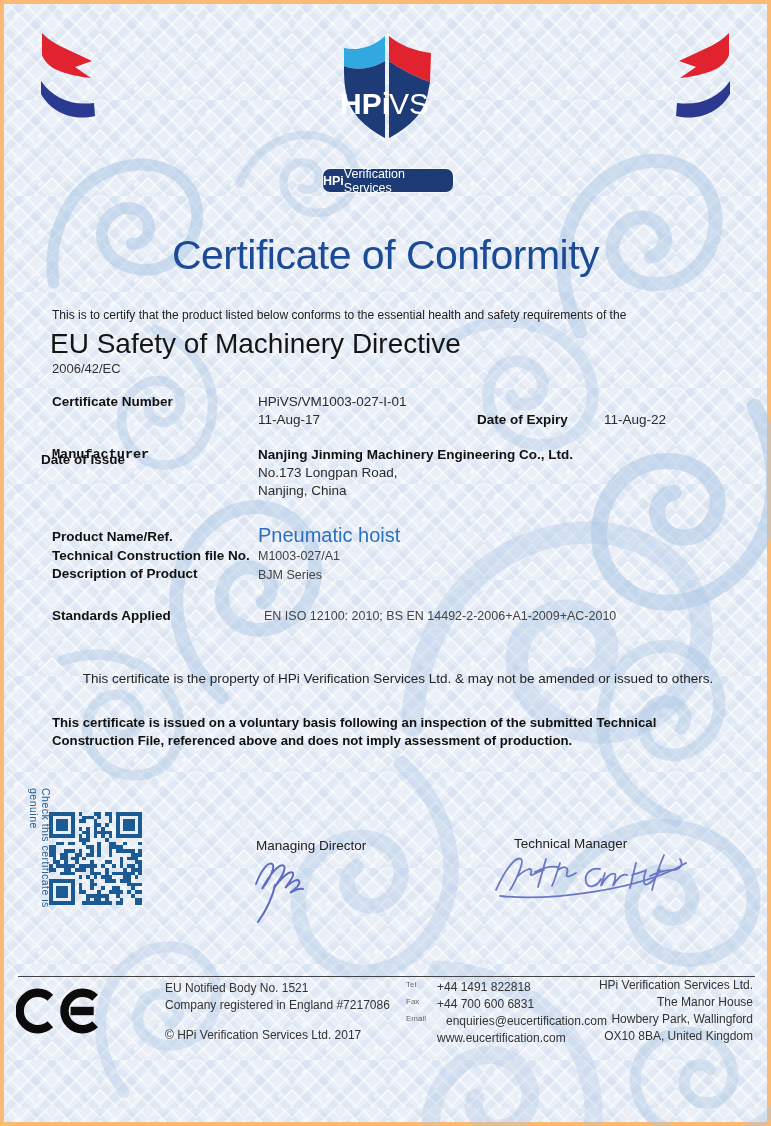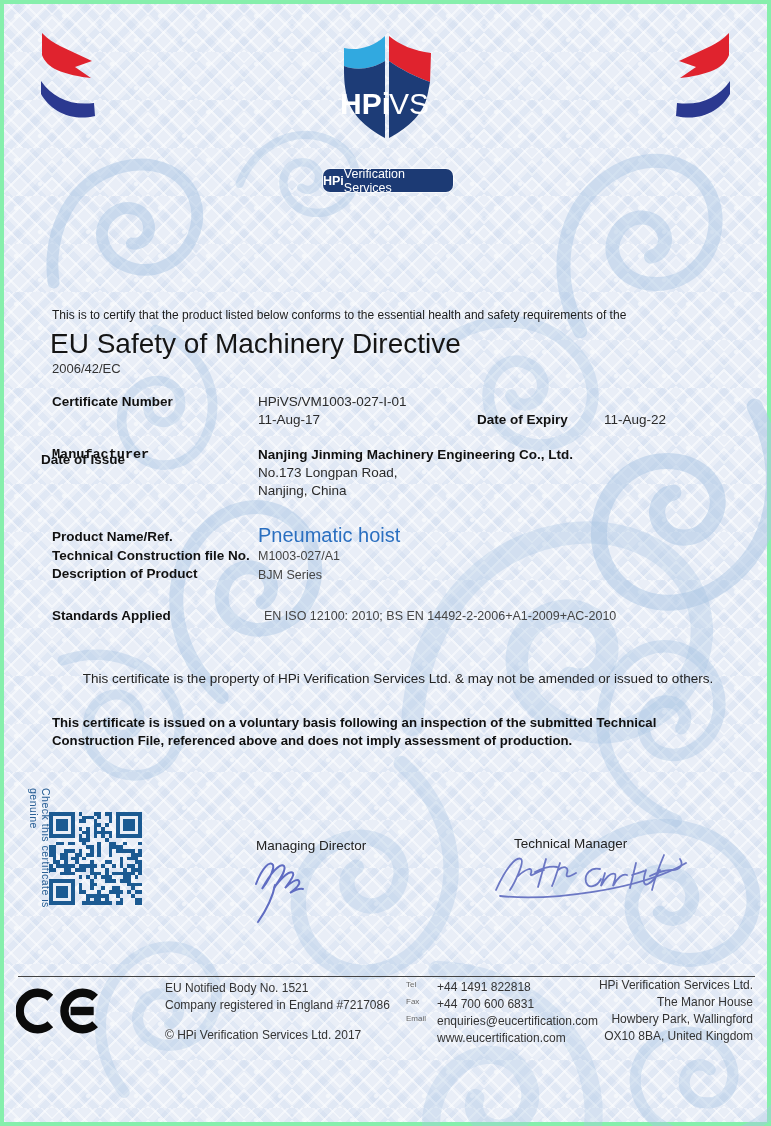--- a/index.html
+++ b/index.html
@@ -1,17 +1,17 @@
 <!DOCTYPE html>
 <html><head>
 <meta charset="utf-8">
 <style>
   * { margin:0; padding:0; box-sizing:border-box; }
   body { font-family:"Liberation Sans", sans-serif; background:#ffffff; }
-  .page { position:relative; width:771px; height:1126px; background:#86efac; overflow:hidden; }
+  .page { position:relative; width:771px; height:1126px; background:#fdba74; overflow:hidden; }
   .bg {
     position:absolute; inset:4px; background-color:#e9eef7;
     background-image:
       radial-gradient(circle at 12px 12px, rgba(255,255,255,.55) 1.5px, transparent 2.8px),
       radial-gradient(circle at 36px 36px, rgba(255,255,255,.55) 1.5px, transparent 2.8px),
       repeating-linear-gradient(45deg, rgba(255,255,255,.45) 0 1.5px, transparent 1.5px 12px),
       repeating-linear-gradient(-45deg, rgba(255,255,255,.45) 0 1.5px, transparent 1.5px 12px),
       repeating-linear-gradient(45deg, rgba(193,210,235,.22) 0 6px, transparent 6px 24px),
       repeating-linear-gradient(-45deg, rgba(193,210,235,.22) 0 6px, transparent 6px 24px);
     background-size:48px 48px,48px 48px,48px 48px,48px 48px,96px 96px,96px 96px;
@@ -83,20 +83,21 @@
     <path d="M47,26 C58,34 74,42 88,47 C87,52 86,58 85,62 C80,82 62,95 47,103 Z" fill="#1d3c77"></path>
     <text x="23" y="79" font-size="30" font-weight="bold" fill="#ffffff" text-anchor="middle" font-family="Liberation Sans, sans-serif">HPi</text>
     <text x="67" y="79" font-size="30" fill="#ffffff" text-anchor="middle" font-family="Liberation Sans, sans-serif">VS</text>
   </svg>
 
   <div class="abs banner" style="left:323px; top:169px; width:130px; height:23px;">
     <span style="font-weight:bold;">HPi</span>
       <span> Verification Services</span>
   </div>
 
+  <div class="abs title center" style="top:232px; left:0;">Certificate of Conformity</div>
 
   <div class="abs" style="left:52px; top:308px; font-size:12px; color:#1c1c1c;">This is to certify that the product listed below conforms to the essential health and safety requirements of the</div>
   <div class="abs directive" style="left:50px; top:328px;">EU Safety of Machinery Directive</div>
   <div class="abs" style="left:52px; top:361px; font-size:13px; color:#333;">2006/42/EC</div>
 
   <div class="abs label" style="left:52px; top:394px;">Certificate Number</div>
   <div class="abs value" style="left:258px; top:394px;">HPiVS/VM1003-027-I-01</div>
 
   <div class="abs label" style="left:41px; top:412px;margin-top:40px;">Date of Issue</div>
   <div class="abs value" style="left:258px; top:412px;">11-Aug-17</div>
@@ -382,20 +383,20 @@
 
   <div class="abs footer-text" style="left:165px; top:980px;">EU Notified Body No. 1521</div>
   <div class="abs footer-text" style="left:165px; top:997px;">Company registered in England #7217086</div>
   <div class="abs footer-text" style="left:165px; top:1027px;">© HPi Verification Services Ltd. 2017</div>
 
   <div class="abs footer-label" style="left:406px; top:980px;">Tel</div>
   <div class="abs footer-label" style="left:406px; top:997px;">Fax</div>
   <div class="abs footer-label" style="left:406px; top:1014px;">Email</div>
   <div class="abs footer-text" style="left:437px; top:979px;">+44 1491 822818</div>
   <div class="abs footer-text" style="left:437px; top:996px;">+44 700 600 6831</div>
-  <div class="abs footer-text" style="left:437px; top:1013px;">enquiries@eucertification.com</div>
+  <div class="abs footer-text" style="left:446px; top:1013px;">enquiries@eucertification.com</div>
   <div class="abs footer-text" style="left:437px; top:1030px;">www.eucertification.com</div>
 
   <div class="abs footer-text right-align" style="right:18px; top:977px;">HPi Verification Services Ltd.</div>
   <div class="abs footer-text right-align" style="right:18px; top:994px;">The Manor House</div>
   <div class="abs footer-text right-align" style="right:18px; top:1011px;">Howbery Park, Wallingford</div>
   <div class="abs footer-text right-align" style="right:18px; top:1028px;">OX10 8BA, United Kingdom</div>
 </div>
 
 </body></html>

